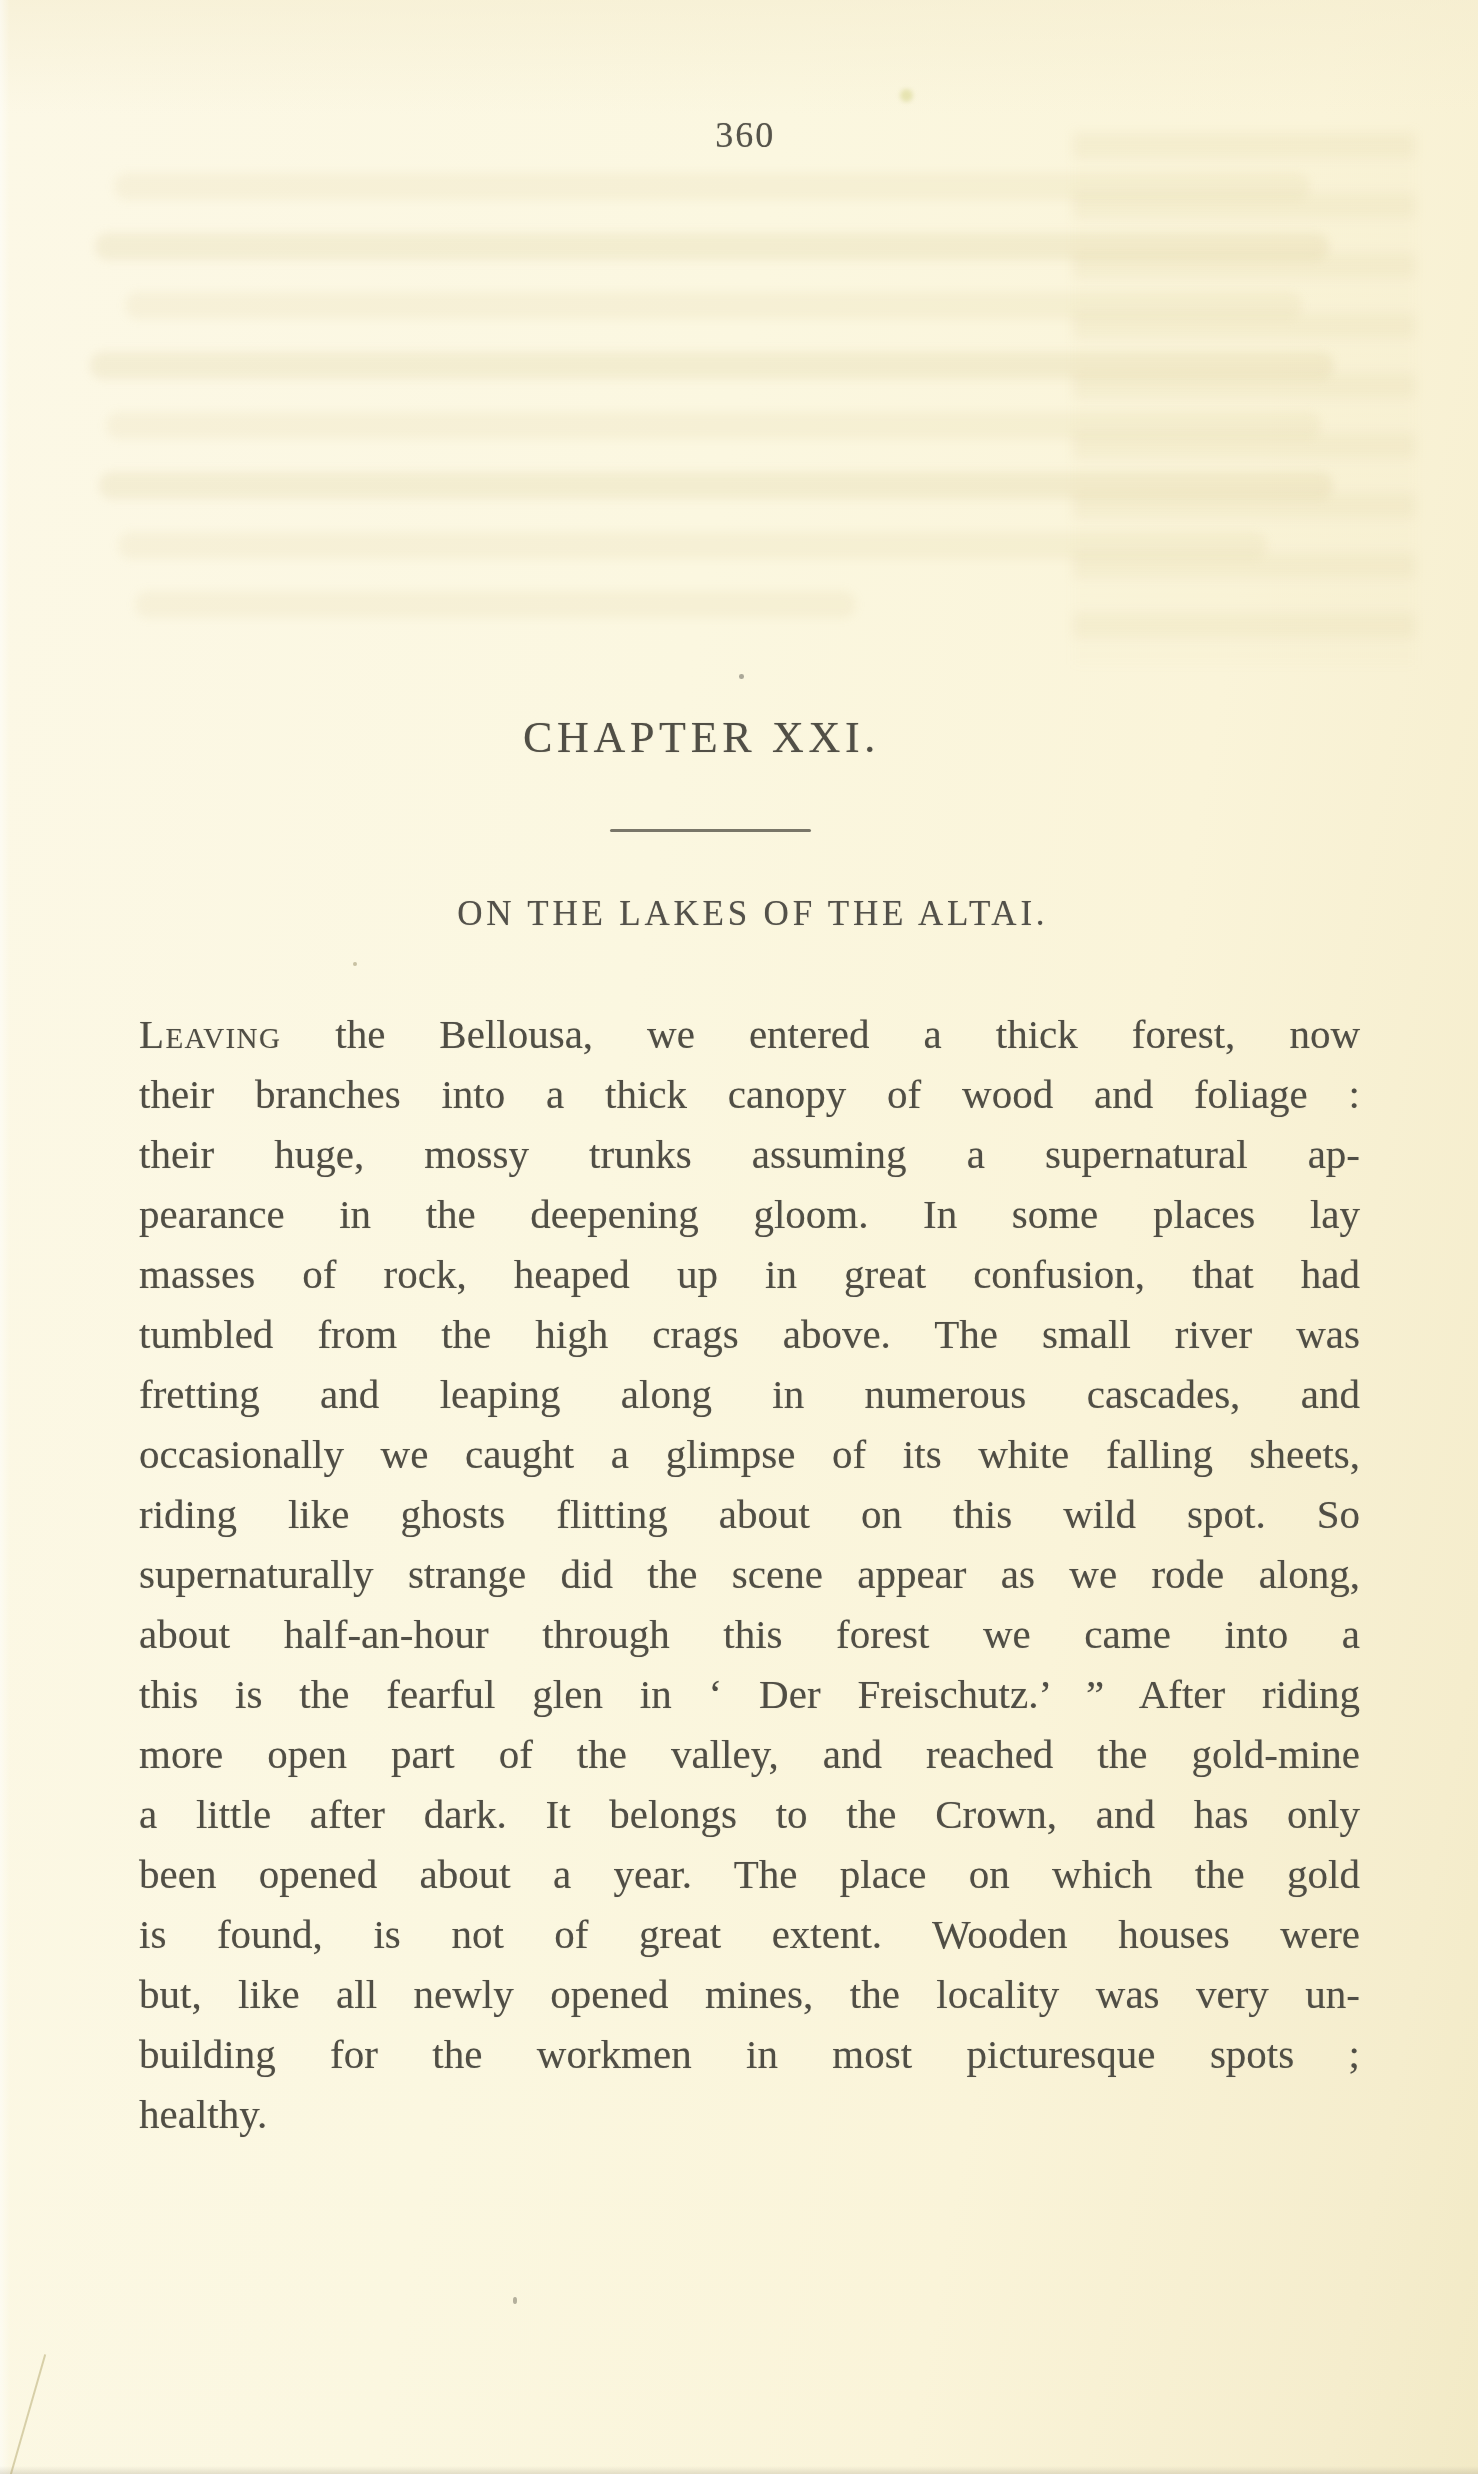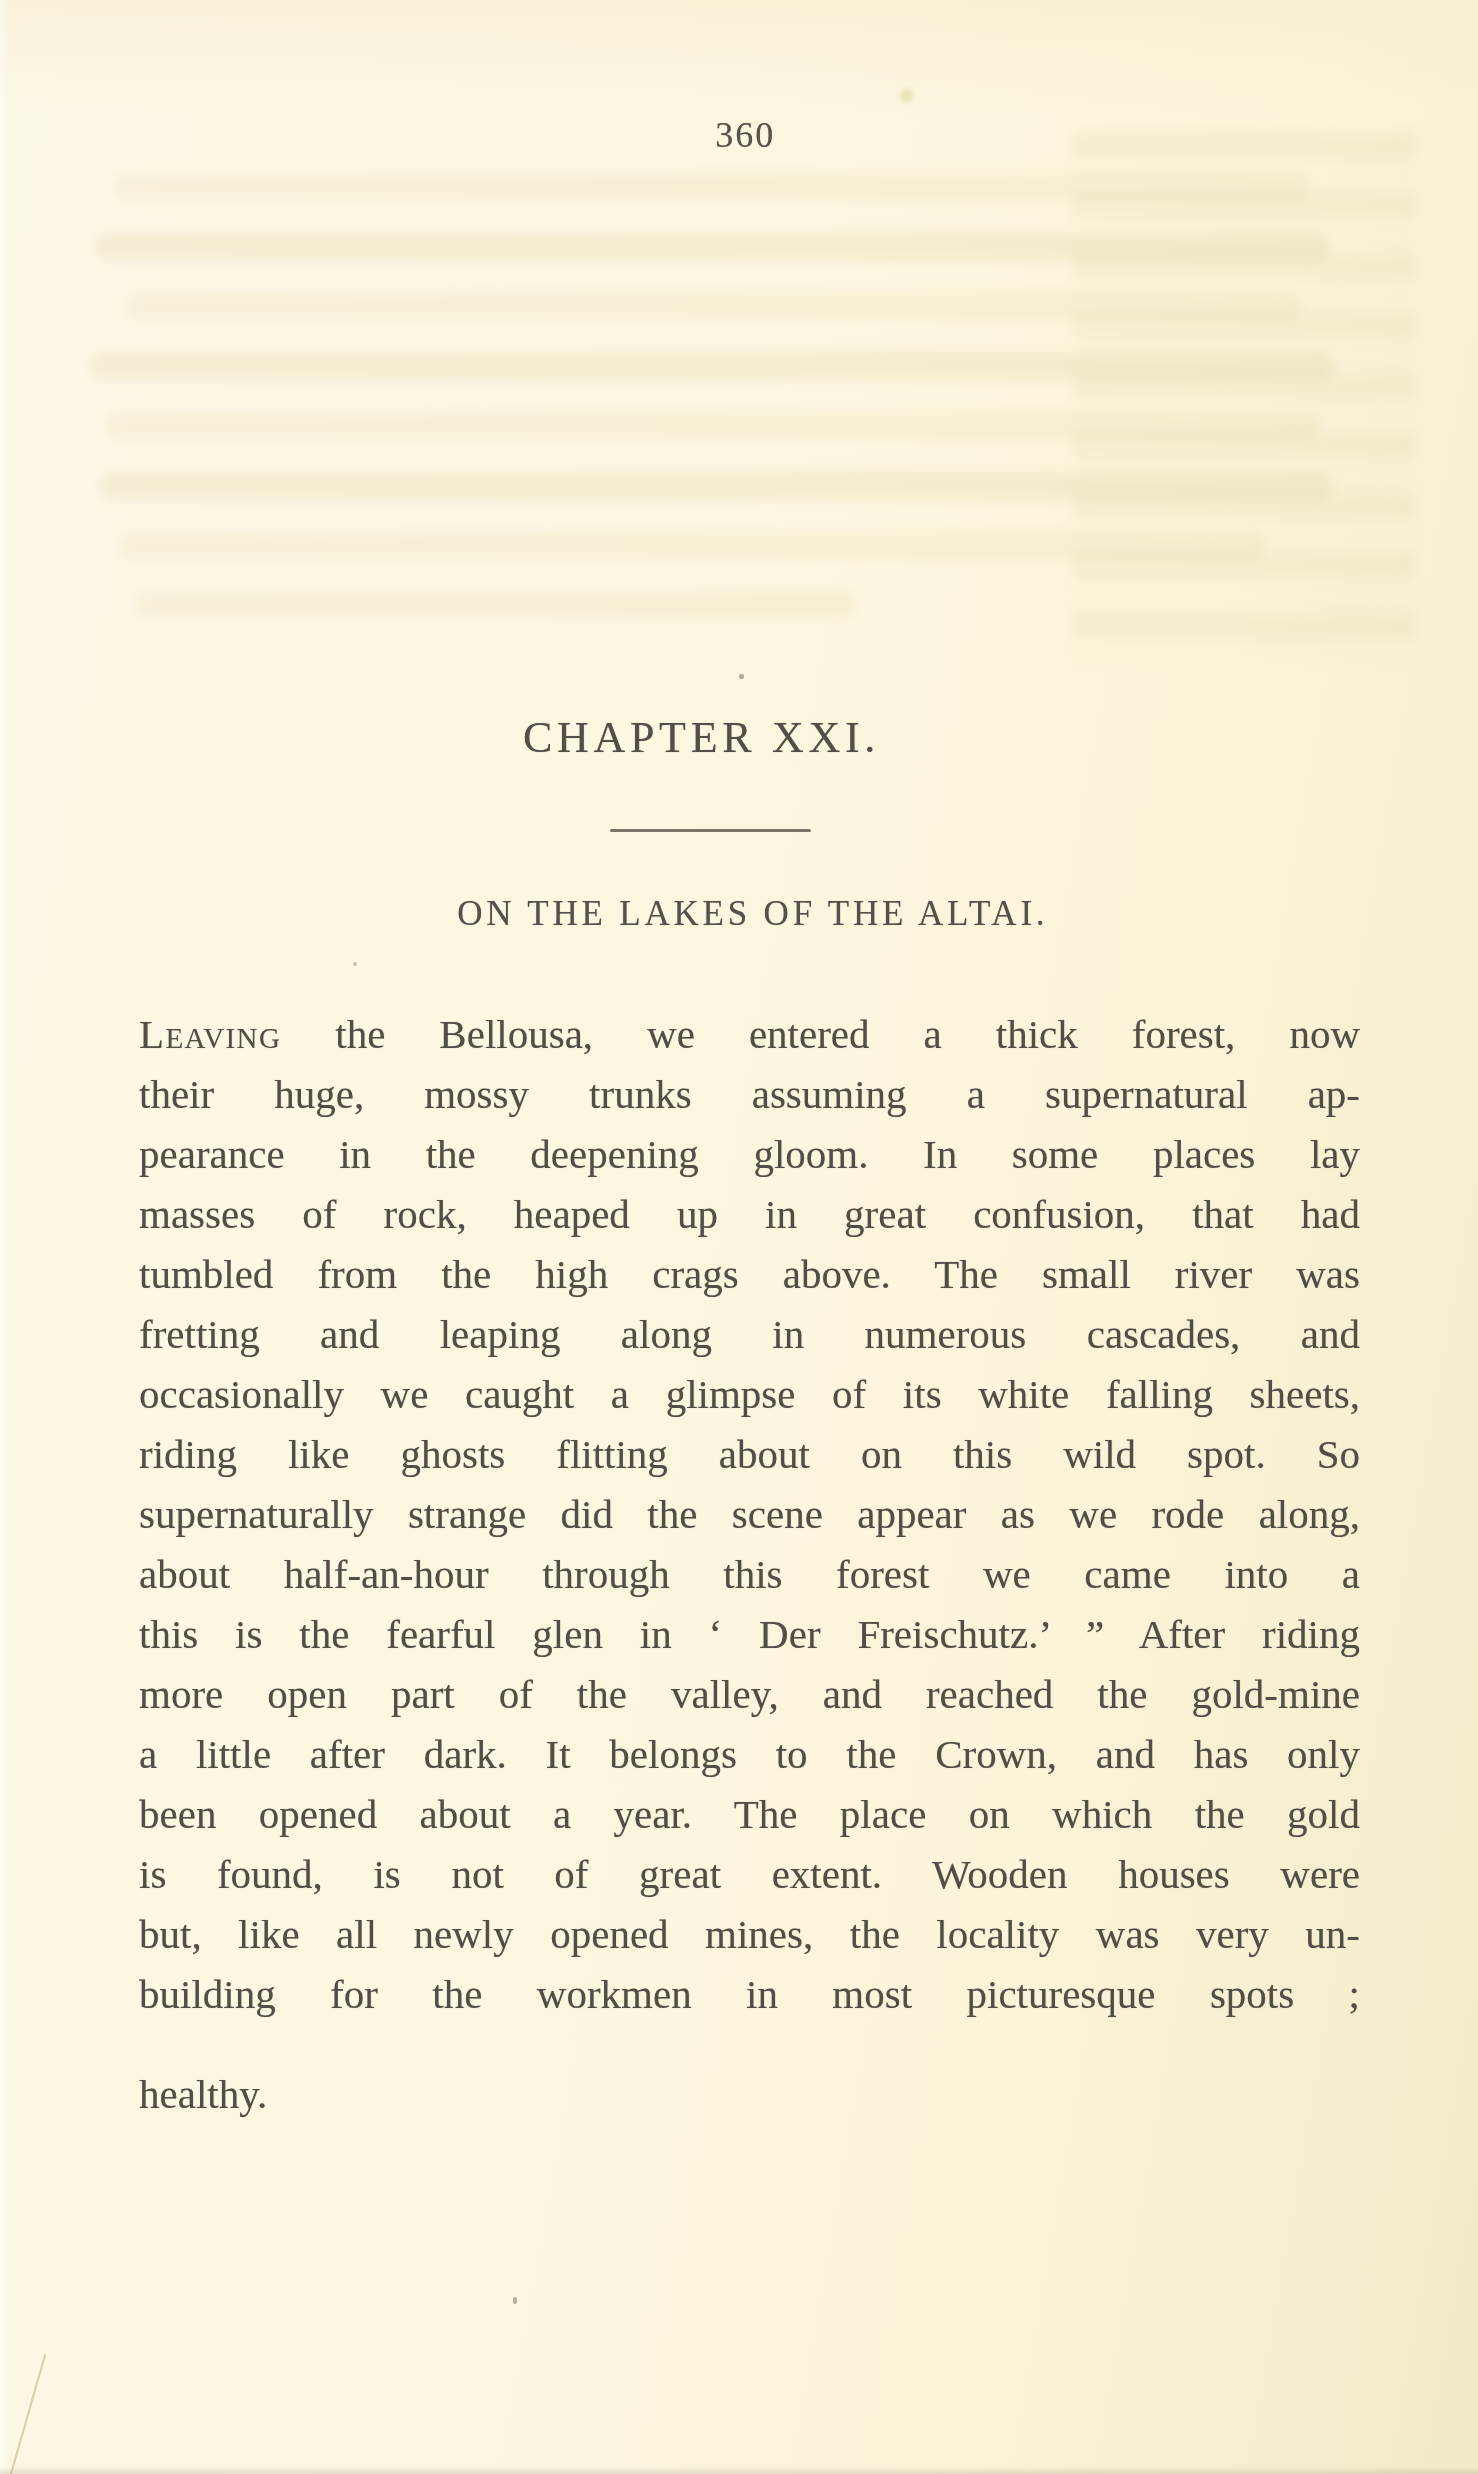--- a/index.html
+++ b/index.html
@@ -70,21 +70,21 @@
   .body-block {
     position: absolute; top: 1004px; left: 139px; width: 1221px;
     font-size: 41px; color: #504e45;
     text-shadow: 0 0 0.9px rgba(80,78,69,0.38);
   }
   .text-line {
     height: 60px; line-height: 60px;
     text-align: justify; text-align-last: justify;
     white-space: nowrap; 
   }
-  .text-line.final { text-align-last: left; margin-top: 40px; }
+  .text-line.final { text-align-last: left; }
   .smallcaps { font-variant: small-caps; letter-spacing: 1.4px; }
 </style>
 </head>
 <body>
 
 <div id="stage">
 
   <div class="edge-left"></div>
   <div class="edge-bottom"></div>
 
@@ -108,20 +108,21 @@
 
   <div class="chapter-heading">CHAPTER XXI.</div>
 
   <div class="rule"></div>
 
   <div class="section-heading">ON THE LAKES OF THE ALTAI.</div>
 
   <div class="body-block">
     <div class="text-line"><span class="smallcaps">Leaving</span><span> the Bellousa, we entered a thick forest, now</span></div>
     <div>
+        <div class="text-line">their branches into a thick canopy of wood and foliage :</div>
         <div class="text-line">their huge, mossy trunks assuming a supernatural ap-</div>
         <div class="text-line">pearance in the deepening gloom.  In some places lay</div>
         <div class="text-line">masses of rock, heaped up in great confusion, that had</div>
         <div class="text-line">tumbled from the high crags above.  The small river was</div>
         <div class="text-line">fretting and leaping along in numerous cascades, and</div>
         <div class="text-line">occasionally we caught a glimpse of its white falling sheets,</div>
         <div class="text-line">riding like ghosts flitting about on this wild spot.  So</div>
         <div class="text-line">supernaturally strange did the scene appear as we rode along,</div>
         <div class="text-line">about half-an-hour through this forest we came into a</div>
         <div class="text-line">this is the fearful glen in ‘ Der Freischutz.’ ”  After riding</div>

